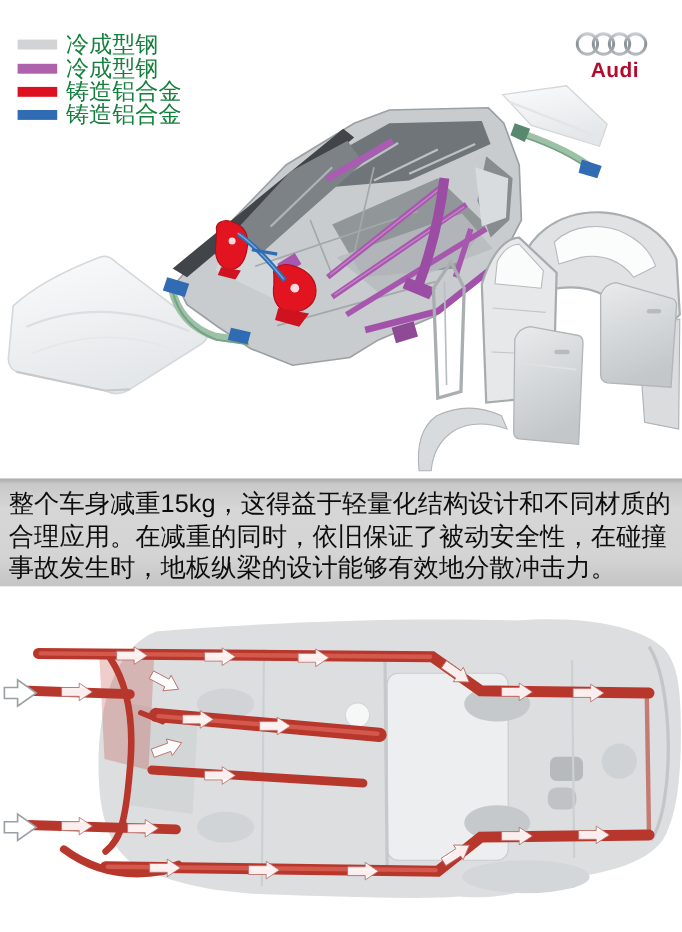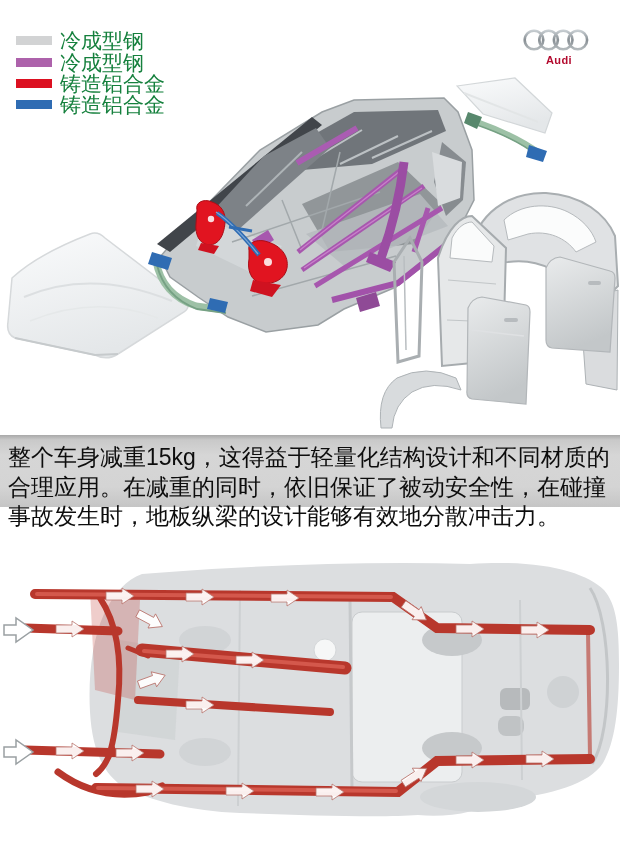--- a/index.html
+++ b/index.html
@@ -7,29 +7,29 @@
     width:620px;height:847px;position:relative;background:#ffffff;overflow:hidden;
     font-family:"Liberation Sans","DejaVu Sans",sans-serif;
   }
   
   .legend{position:absolute;top:30px;left:16px;}
   .legend-row{display:flex;align-items:center;height:21.4px;}
   .swatch{width:36px;height:9px;margin-right:8px;flex:0 0 auto;}
   .legend-label{font-size:21px;line-height:21px;color:#15803d;white-space:nowrap;}
   
   .audi{position:absolute;top:27px;left:523px;width:72px;text-align:center;}
-  .audi-word{margin-top:1px;font-size:11px;font-weight:bold;letter-spacing:.4px;}
+  .audi-word{margin-top:1px;font-size:19px;font-weight:bold;letter-spacing:.4px;}
   
   .fig{position:absolute;left:0;width:620px;}
   .fig-exploded{top:70px;height:365px;}
   .fig-underbody{top:558px;height:264px;}
   svg{display:block;}
   
   .caption-panel{
-    position:absolute;top:435px;left:0;width:620px;height:72px;box-sizing:border-box;
+    position:absolute;top:435px;left:0;width:620px;height:98px;box-sizing:border-box;
     background:linear-gradient(180deg,#a9a9a9 0px,#c9c9c9 5px,#d6d6d6 28%,#d4d4d4 72%,#c5c5c5 100%);
     padding:8px 8px 0 8px;
   }
   .caption-text{
     margin:0;font-size:23px;line-height:29.5px;color:#0d0d0d;
     font-family:"Liberation Sans","DejaVu Sans",sans-serif;
   }
 </style>
 </head>
 <body>

